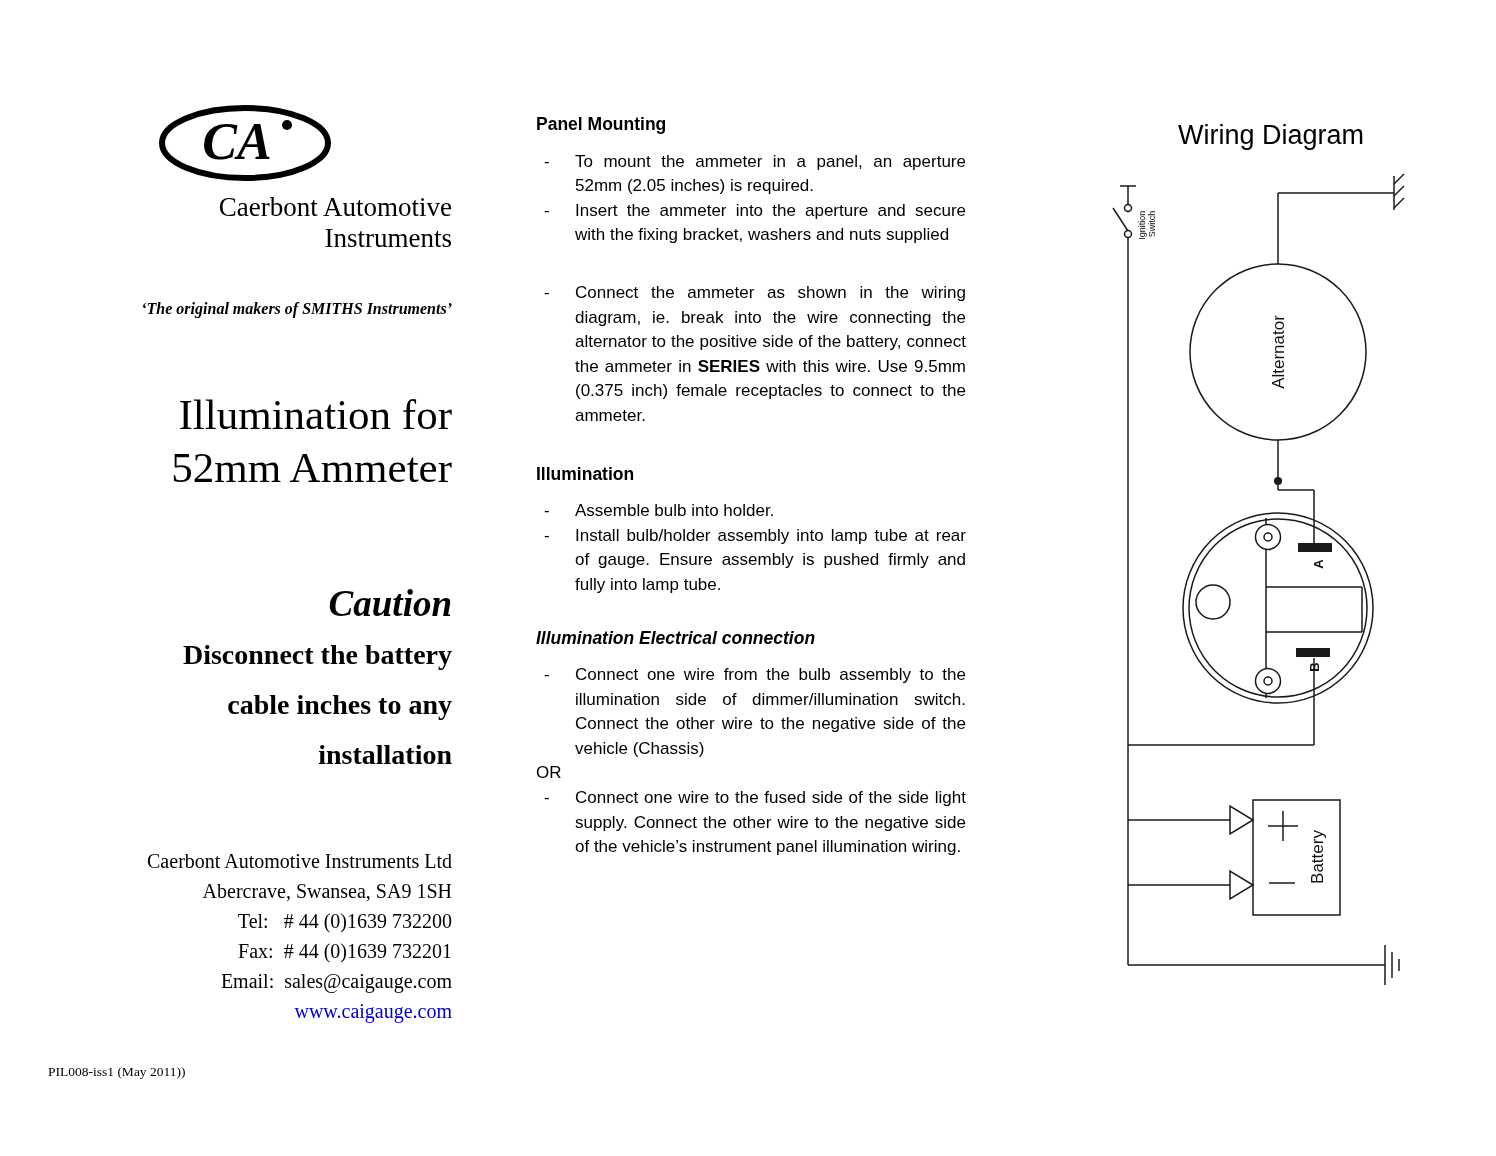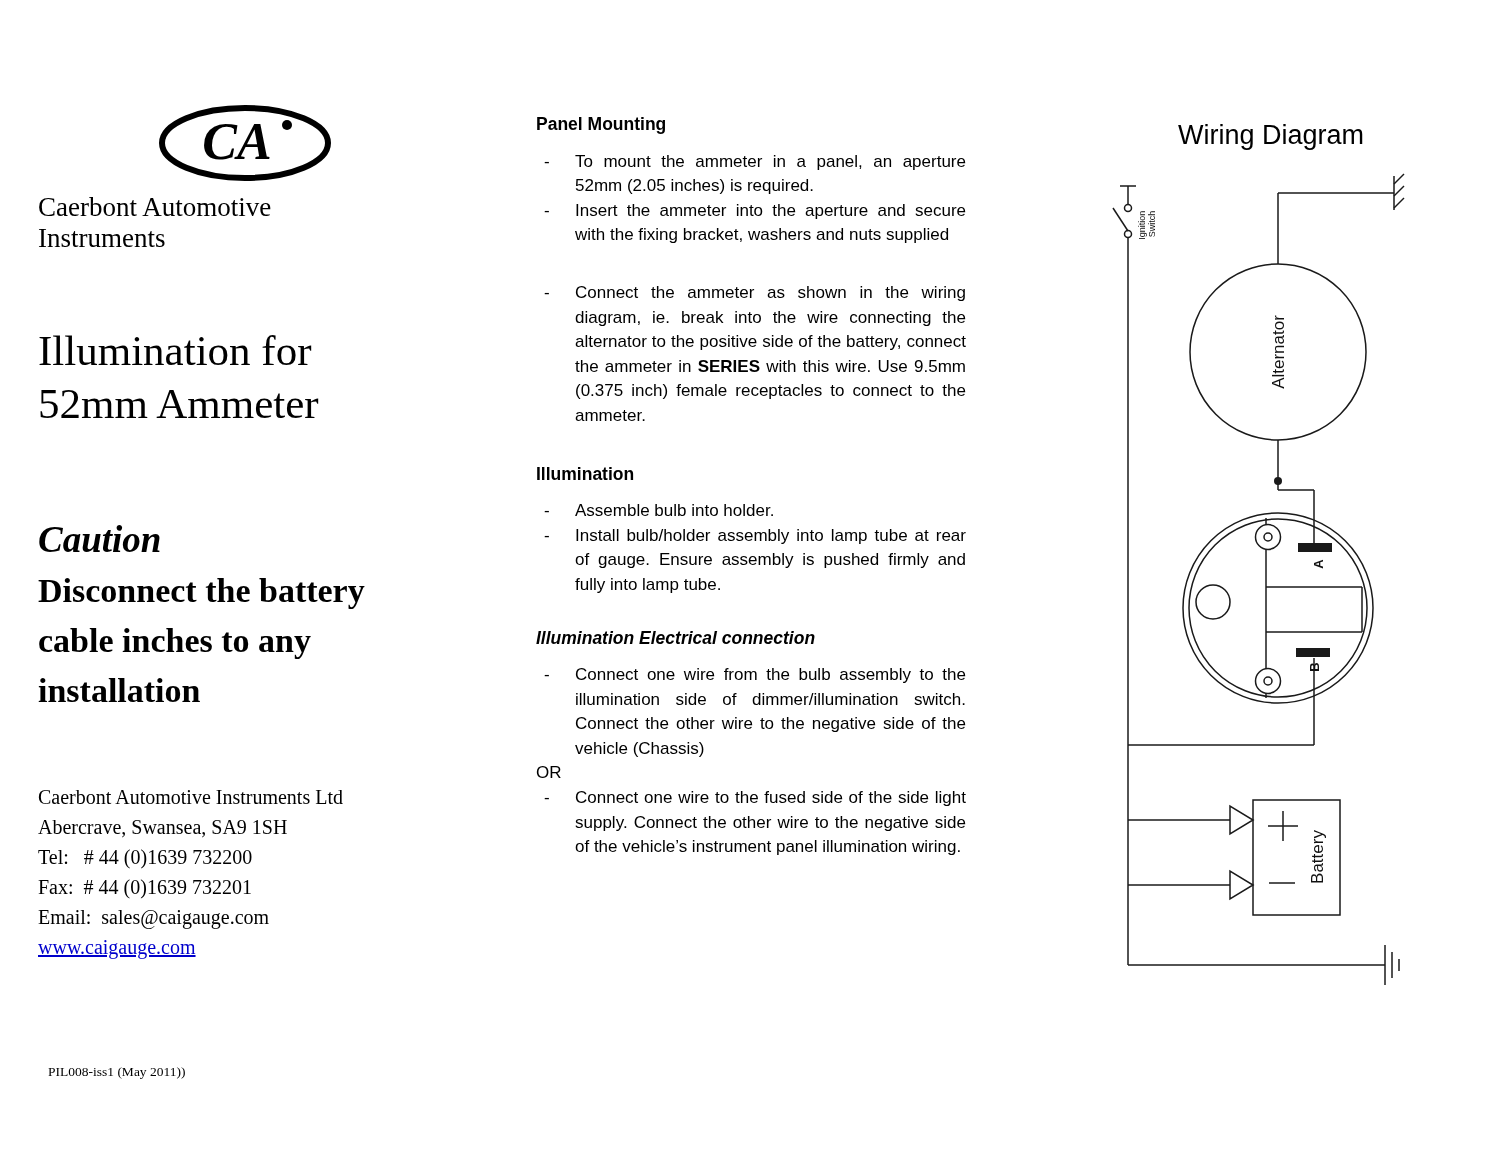--- a/index.html
+++ b/index.html
@@ -3,30 +3,30 @@
 <meta charset="utf-8">
 <style>
   html,body { margin:0; padding:0; }
   body {
     width:1496px; height:1156px; background:#ffffff; color:#000;
     font-family:"Liberation Serif", serif; position:relative; overflow:hidden;
   }
   .page { position:absolute; inset:0; }
 
   
-  .left-col { position:absolute; left:38px; top:104px; width:414px; text-align:left; }
+  .left-col { position:absolute; left:38px; top:104px; width:414px; text-align:right; }
   .logo-svg { display:block; margin:0 auto; }
   .company { font-size:27px; line-height:31px; margin-top:10px; }
   .tagline { font-size:16px; font-weight:bold; font-style:italic; margin-top:46px; }
   .main-title { font-size:43px; line-height:53px; margin-top:70px; }
   .caution-head { font-size:37px; font-weight:bold; font-style:italic; line-height:44px; margin-top:88px; }
-  .caution-body { font-size:34px; font-weight:bold; line-height:50px; margin-top:4px; }
+  .caution-body { font-size:28px; font-weight:bold; line-height:50px; margin-top:4px; }
   .address { font-size:20px; line-height:30px; margin-top:66px; }
   .address div { white-space:pre; }
-  .weblink { color:#0000cc; text-decoration:underline; cursor:pointer; }
+  .weblink { color:#0000cc; cursor:pointer; }
   .doc-ref { position:absolute; left:48px; top:1064px; font-size:13.5px;font-family:Liberation Serif, serif; }
 
   
   .mid-col { position:absolute; left:536px; top:112px; width:430px;
              font-family:"Liberation Sans", sans-serif; font-size:17px; line-height:24.6px; }
   .sec { margin:0 0 33px 0; }
   .sec h3 { font-size:17.5px; margin:0 0 13px 0; font-weight:bold; }
   .sec h3.italic { font-style:italic; }
   .li { display:flex; margin:0; }
   .dash { width:39px; padding-left:8px; box-sizing:border-box; flex:none; }
@@ -55,20 +55,21 @@
       <ellipse cx="88" cy="39" rx="83" ry="35" fill="none" stroke="#000" stroke-width="6"></ellipse>
       <text x="80" y="55" font-family="Liberation Serif, serif" font-size="52" font-style="italic" font-weight="bold" text-anchor="middle" fill="#000">CA</text>
       <circle cx="130" cy="21" r="5" fill="#000"></circle>
     </svg>
 
     <div class="company">
       <div>Caerbont Automotive</div>
       <div>Instruments</div>
     </div>
 
+    <div class="tagline">‘The original makers of SMITHS Instruments’</div>
 
     <div class="main-title">
       <div>Illumination for</div>
       <div>52mm Ammeter</div>
     </div>
 
     <div class="caution-head">Caution</div>
     <div class="caution-body">
       <div>Disconnect the battery</div>
       <div>cable inches to any</div>

